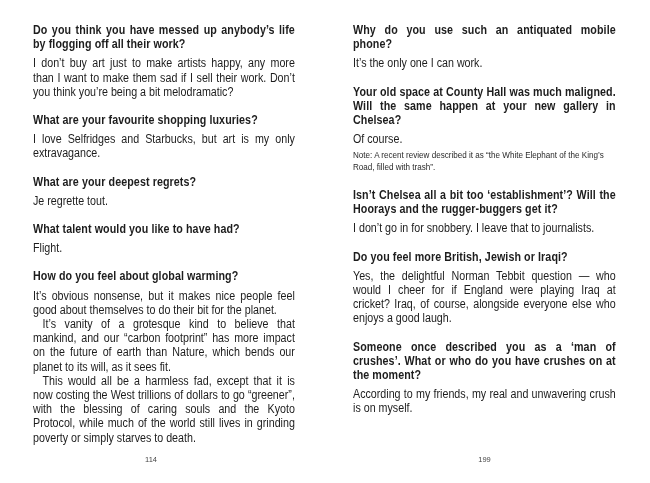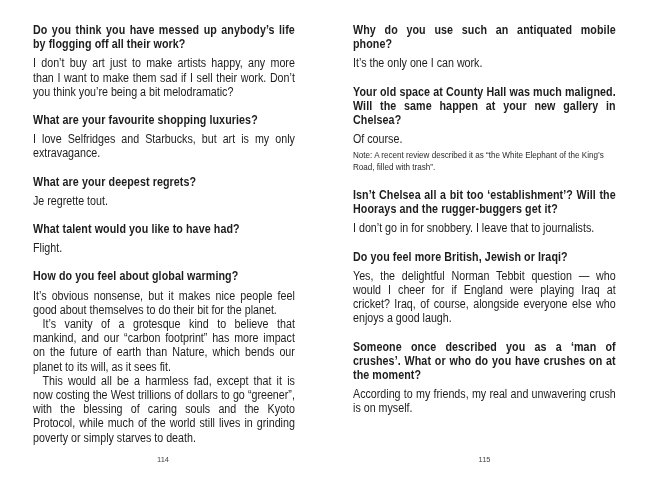--- a/index.html
+++ b/index.html
@@ -51,21 +51,21 @@
   }
 
   .pagenum {
     position: absolute;
     top: 455px;
     font-family: "Liberation Sans", "DejaVu Sans", sans-serif;
     font-size: 7.5px;
     color: #454545;
     text-align: center;
   }
-  .pagenum-left  { left: 32px;  width: 262px; }
+  .pagenum-left  { left: 20px;  width: 262px; }
   .pagenum-right { left: 353px; width: 263px; }
 </style>
 </head>
 <body>
 
 <div class="spread">
 
   <div class="col col-left">
     <p class="q">Do you think you have messed up anybody’s life by flogging off all their work?</p>
     <p class="a">I don’t buy art just to make artists happy, any more than I want to make them sad if I sell their work. Don’t you think you’re being a bit melodramatic?</p>
@@ -89,15 +89,15 @@
     <p class="note">Note: A recent review described it as “the White Elephant of the King’s Road, filled with trash”.</p>
     <p class="q">Isn’t Chelsea all a bit too ‘establishment’? Will the Hoorays and the rugger-buggers get it?</p>
     <p class="a">I don’t go in for snobbery. I leave that to journalists.</p>
     <p class="q">Do you feel more British, Jewish or Iraqi?</p>
     <p class="a">Yes, the delightful Norman Tebbit question — who would I cheer for if England were playing Iraq at cricket? Iraq, of course, alongside everyone else who enjoys a good laugh.</p>
     <p class="q">Someone once described you as a ‘man of crushes’. What or who do you have crushes on at the moment?</p>
     <p class="a">According to my friends, my real and unwavering crush is on myself.</p>
   </div>
 
   <div class="pagenum pagenum-left">114</div>
-  <div class="pagenum pagenum-right">115</div>
+  <div class="pagenum pagenum-right">199</div>
 
 </div>
 
 </body></html>

